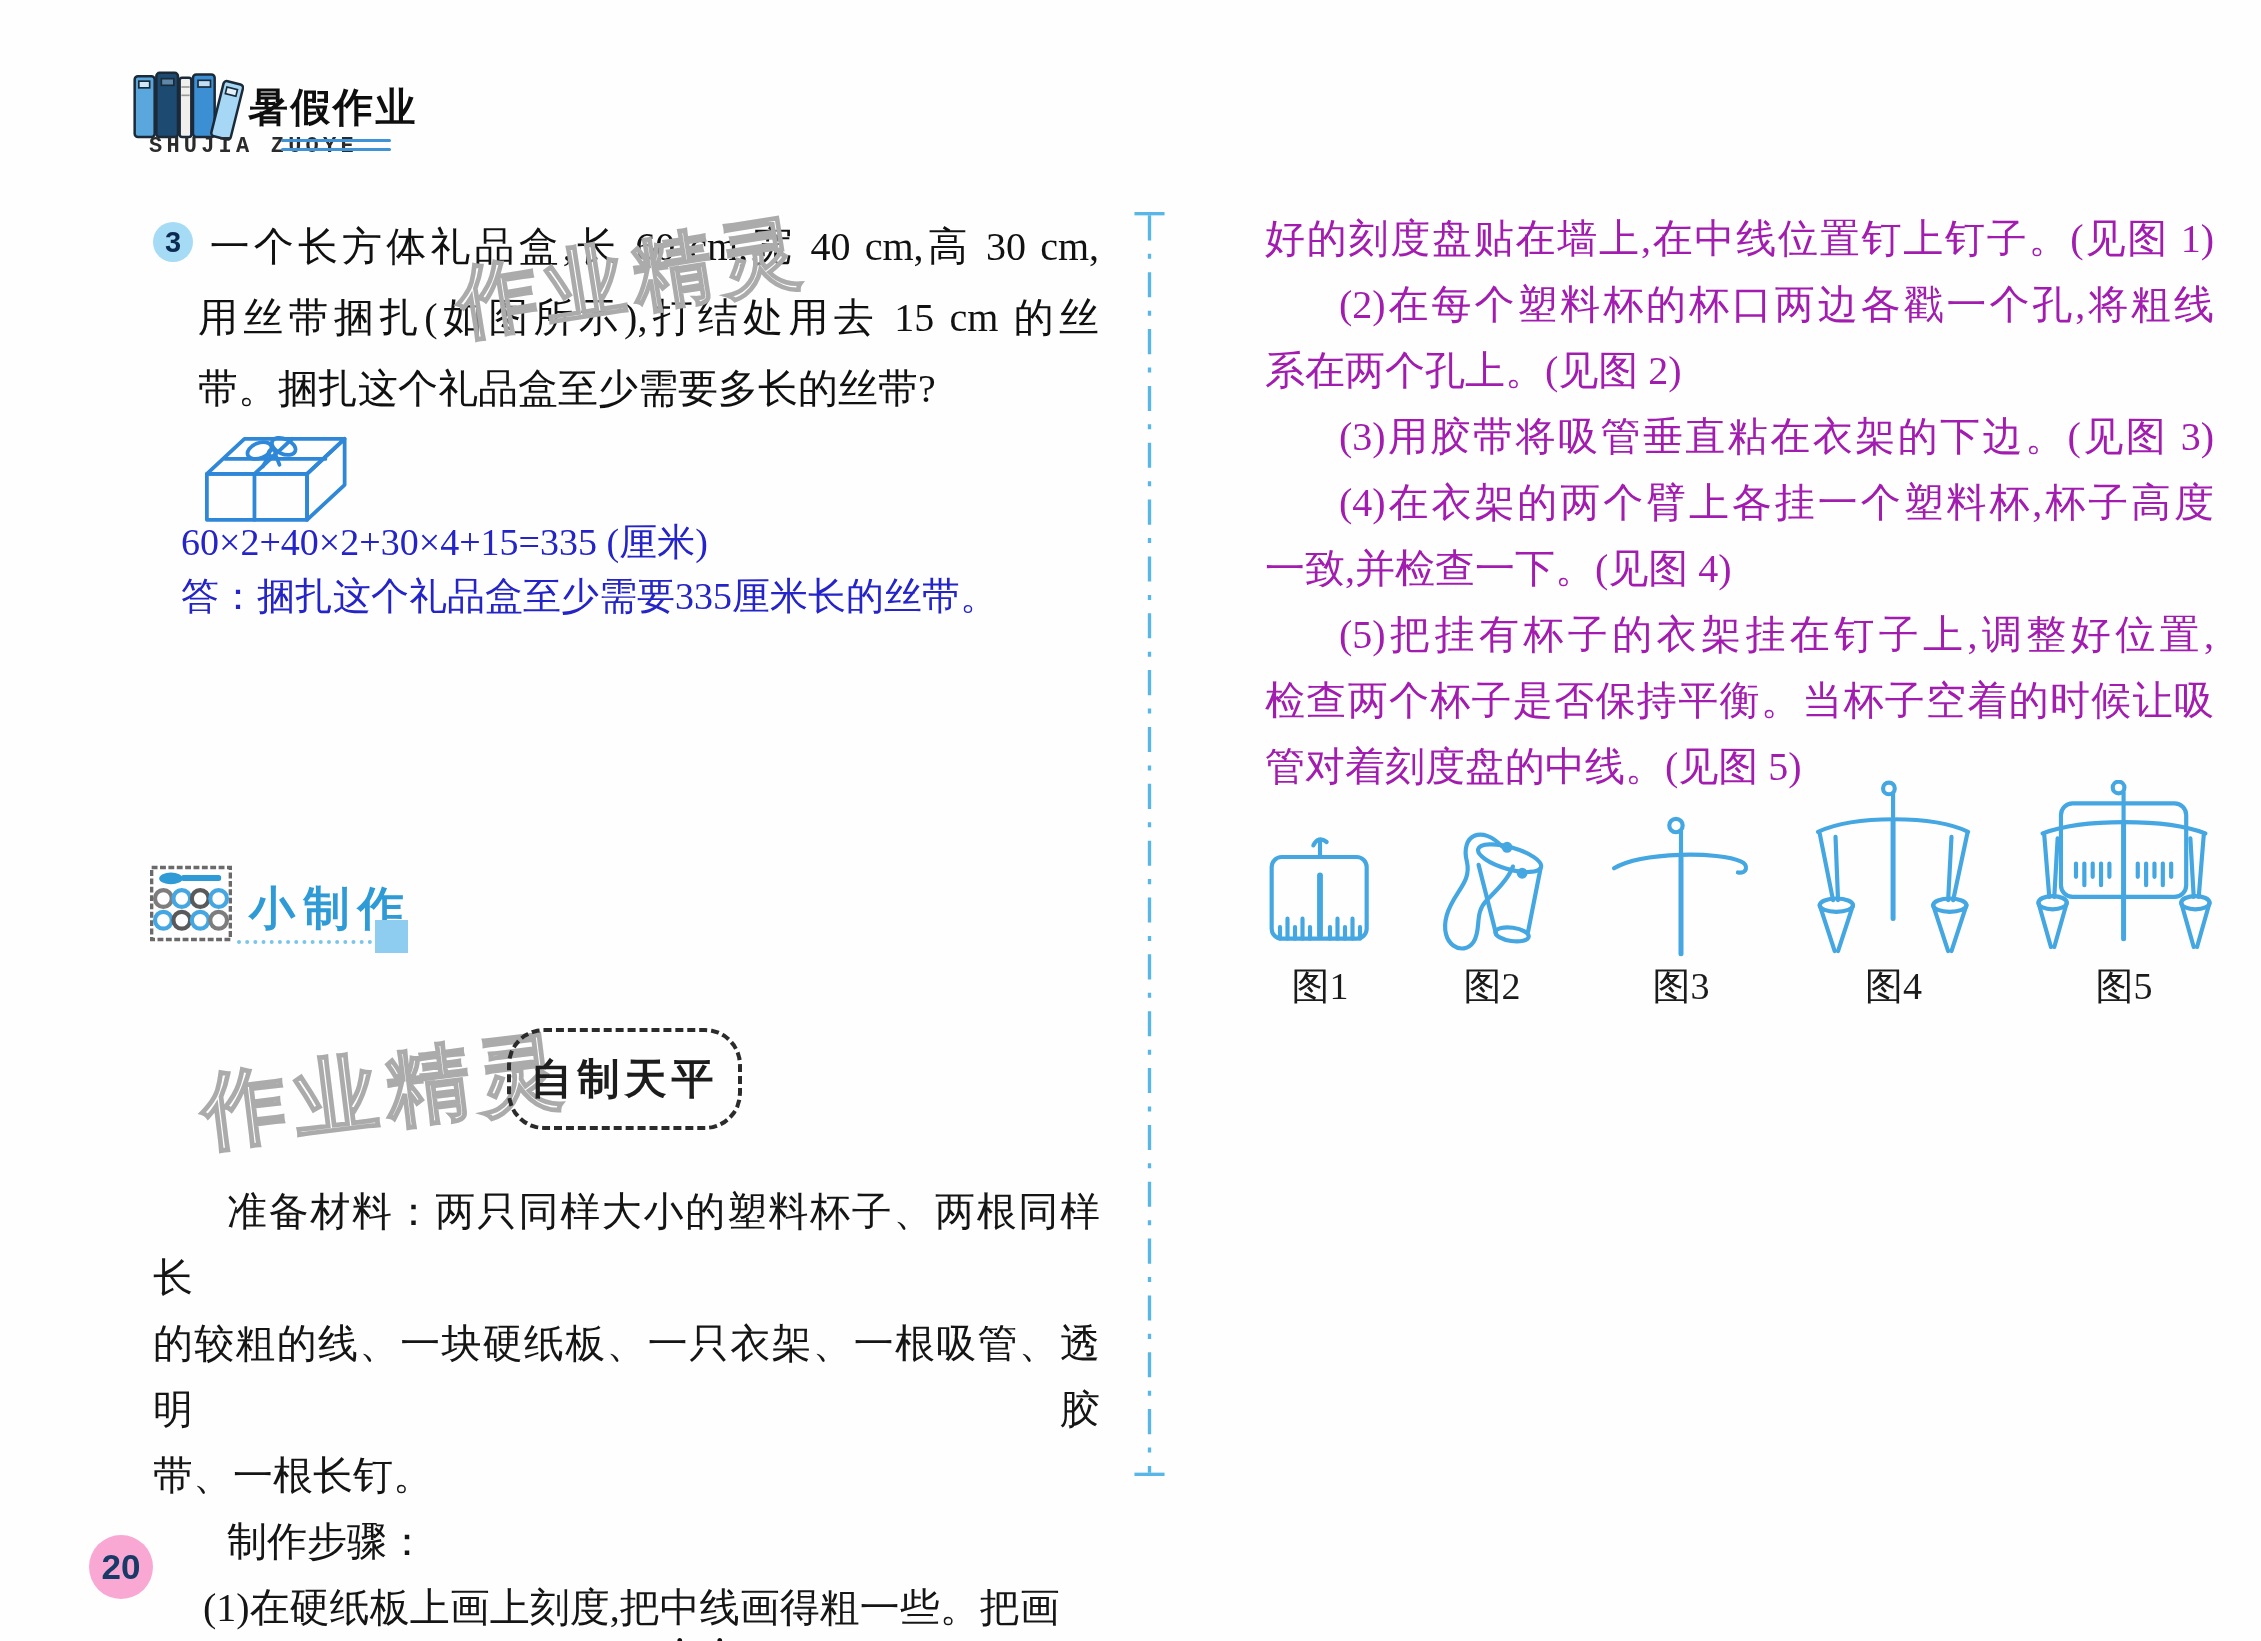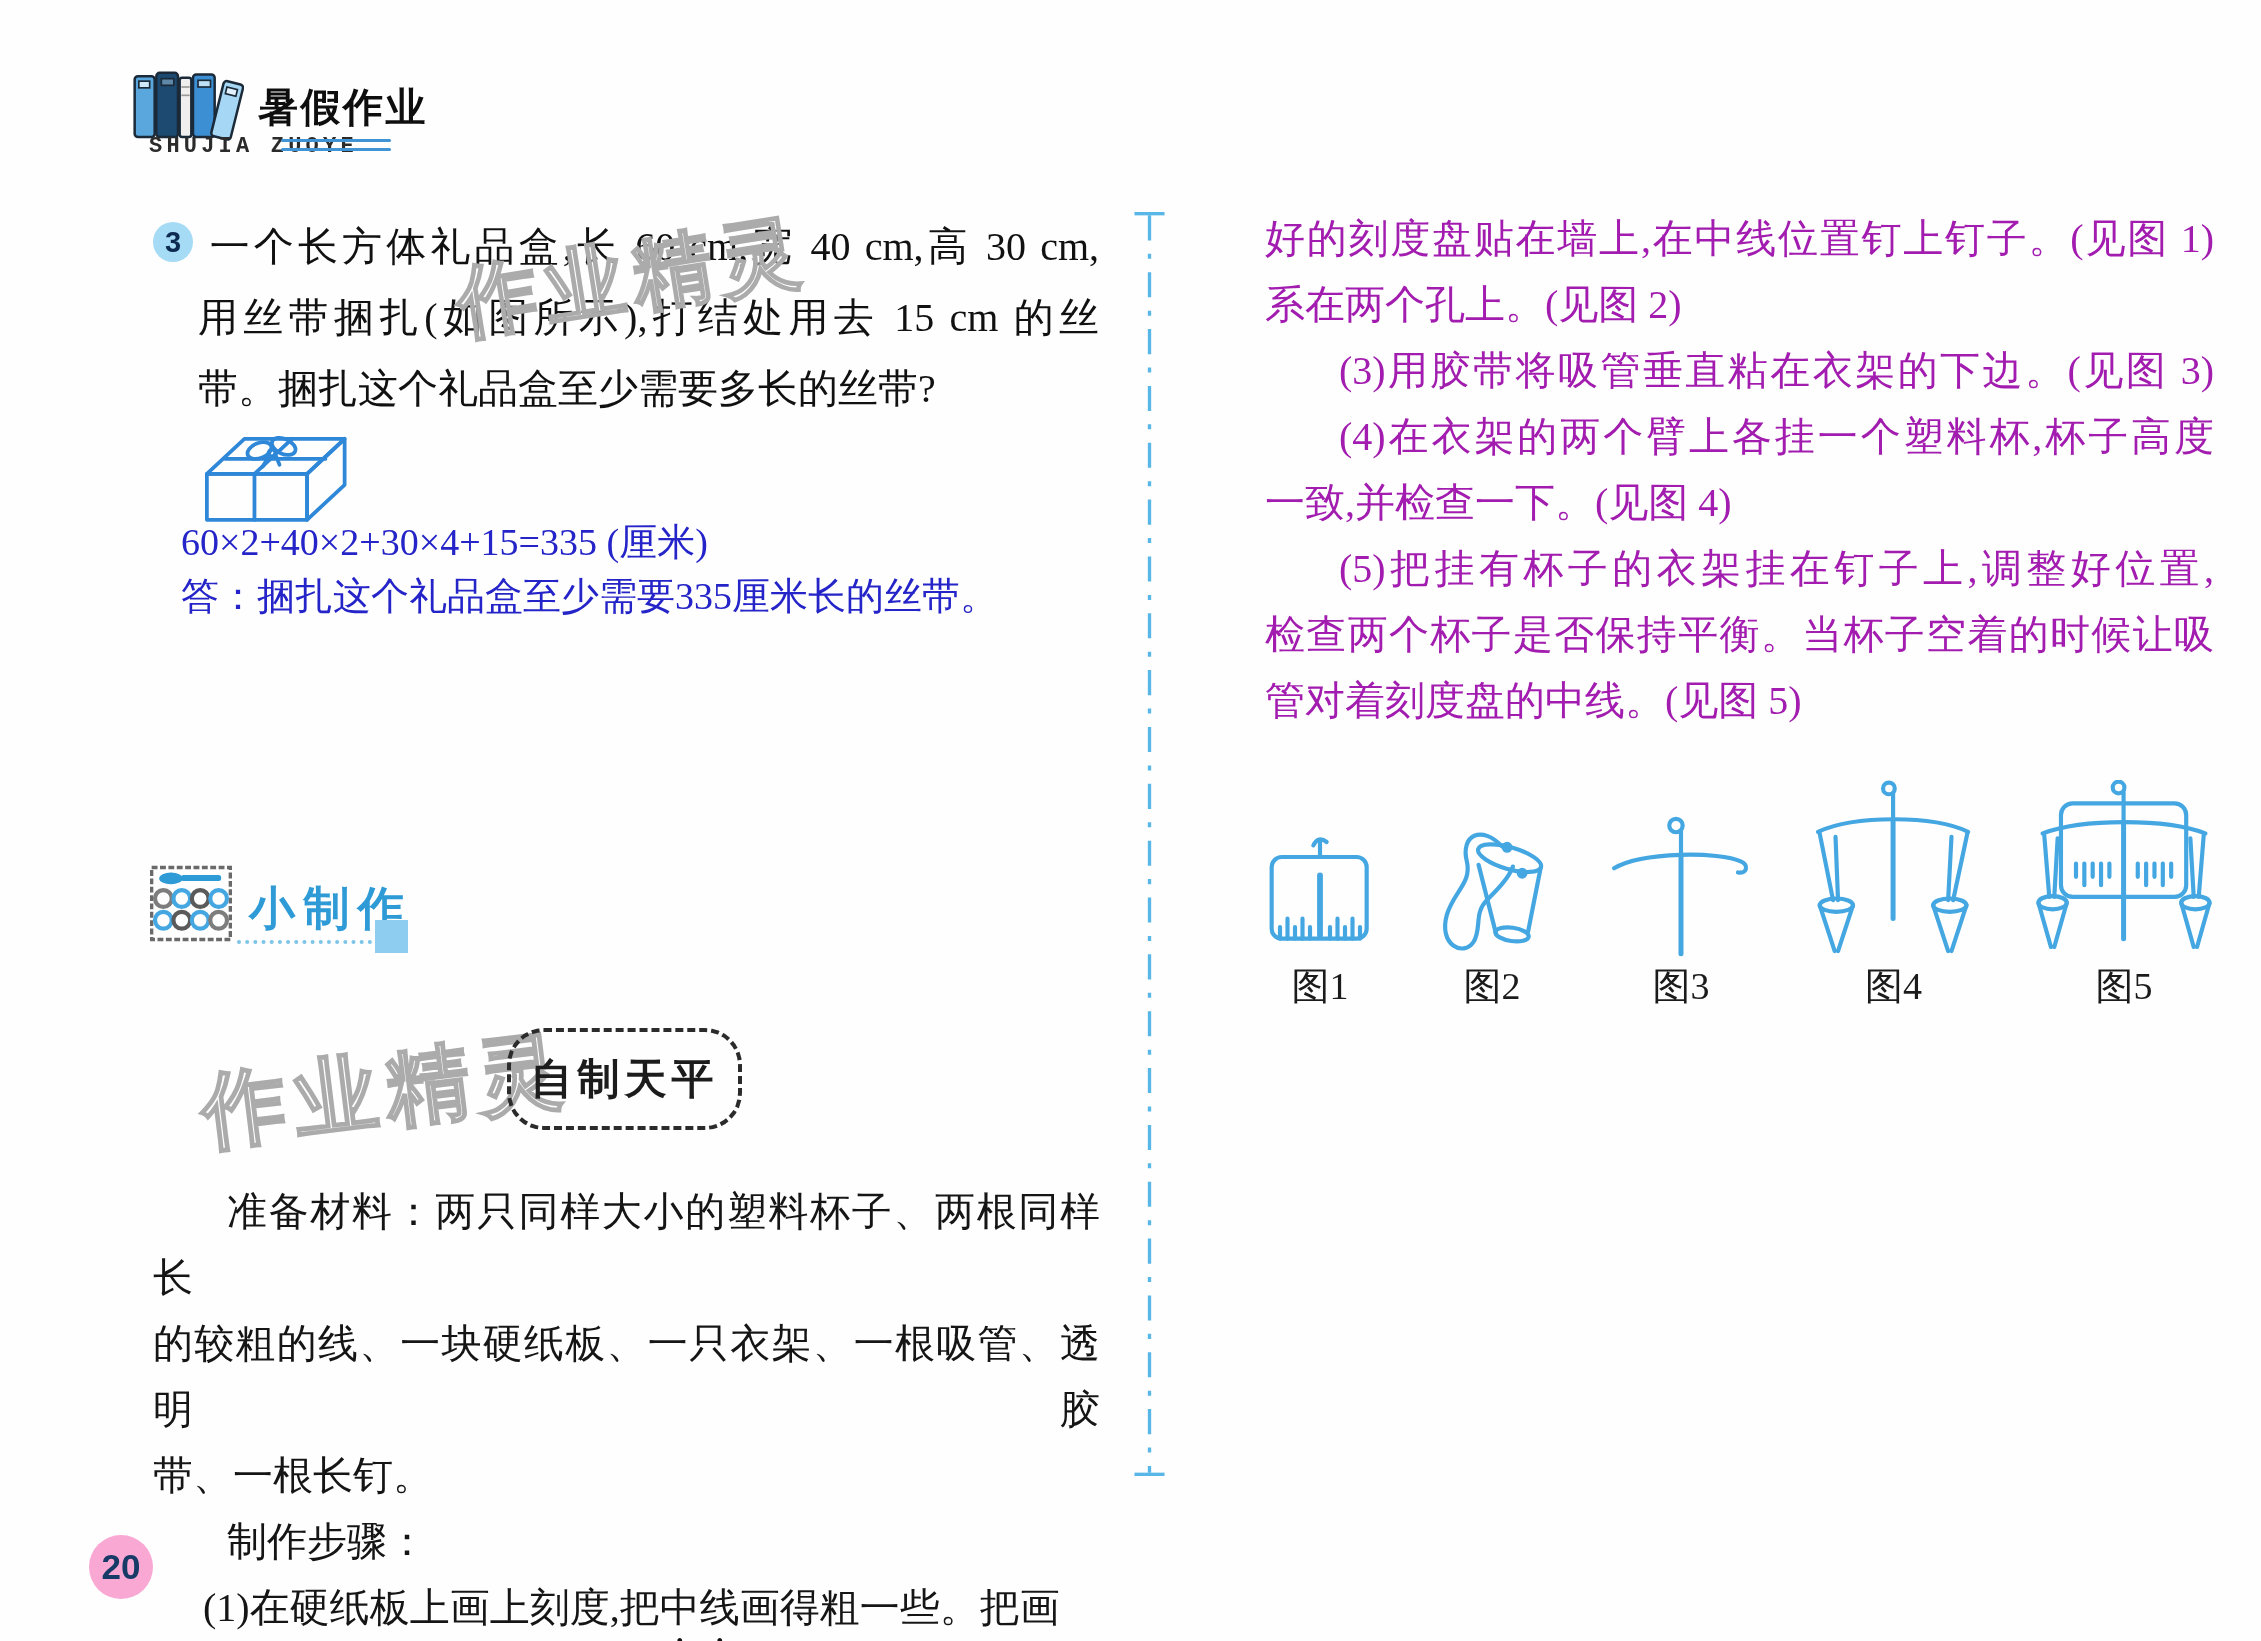--- a/index.html
+++ b/index.html
@@ -1,21 +1,21 @@
 <!DOCTYPE html>
 <html style="font-size:13.4px"><head>
 <meta charset="utf-8">
 <style>
   html,body{margin:0;padding:0;background:#e8e8e8;}
   #page{position:relative;width:2261px;height:1642px;background:#fefefe;overflow:hidden;
         font-family:"Liberation Serif",serif;color:#141414;}
   .abs{position:absolute;}
   
   #logo-title{left:248px;top:80px;font-size:40px;font-weight:bold;color:#0e0e0e;letter-spacing:2.5px;
-              font-family:Liberation Mono, monospace;margin-left:10px;}
+              font-family:Liberation Mono, monospace;}
   #logo-sub{left:149px;top:134px;font-size:22px;font-weight:bold;letter-spacing:4.2px;color:#2b2b2b;
             font-family:"Liberation Mono",monospace;}
   .logo-line{left:281px;width:110px;height:3.3px;background:#4093d4;border-radius:1.7px;}
   
   #prob-badge{left:153px;top:222px;width:40px;height:40px;border-radius:50%;background:#a5dbf5;
               color:#0d2b52;font-size:29px;font-weight:bold;display:flex;align-items:center;justify-content:center;
               font-family:"Liberation Sans",sans-serif;}
   #prob-text{left:198px;top:211px;width:901px;font-size:40px;line-height:71px;color:#111;}
   #prob-text .l1{padding-left:11.7px;}
   .j{text-align:justify;text-align-last:justify;}
@@ -144,20 +144,21 @@
   </div>
 
   <svg class="abs" style="left:1131px;top:207px;" width="37" height="1274" viewBox="0 0 44 1524">
     <line x1="22" y1="10" x2="22" y2="1514" stroke="#58b7e6" stroke-width="4" stroke-dasharray="30 16 6 16"></line>
     <line x1="4" y1="8" x2="40" y2="8" stroke="#58b7e6" stroke-width="4"></line>
     <line x1="4" y1="1516" x2="40" y2="1516" stroke="#58b7e6" stroke-width="4"></line>
   </svg>
 
   <div class="abs" id="right-col">
     <div class="j">好的刻度盘贴在墙上,在中线位置钉上钉子。(见图 1)</div>
+    <div class="ind2 j">(2)在每个塑料杯的杯口两边各戳一个孔,将粗线</div>
     <div>系在两个孔上。(见图 2)</div>
     <div class="ind2 j">(3)用胶带将吸管垂直粘在衣架的下边。(见图 3)</div>
     <div class="ind2 j">(4)在衣架的两个臂上各挂一个塑料杯,杯子高度</div>
     <div>一致,并检查一下。(见图 4)</div>
     <div class="ind2 j">(5)把挂有杯子的衣架挂在钉子上,调整好位置,</div>
     <div class="j">检查两个杯子是否保持平衡。当杯子空着的时候让吸</div>
     <div>管对着刻度盘的中线。(见图 5)</div>
   </div>
 
   <div class="abs" id="figures">

